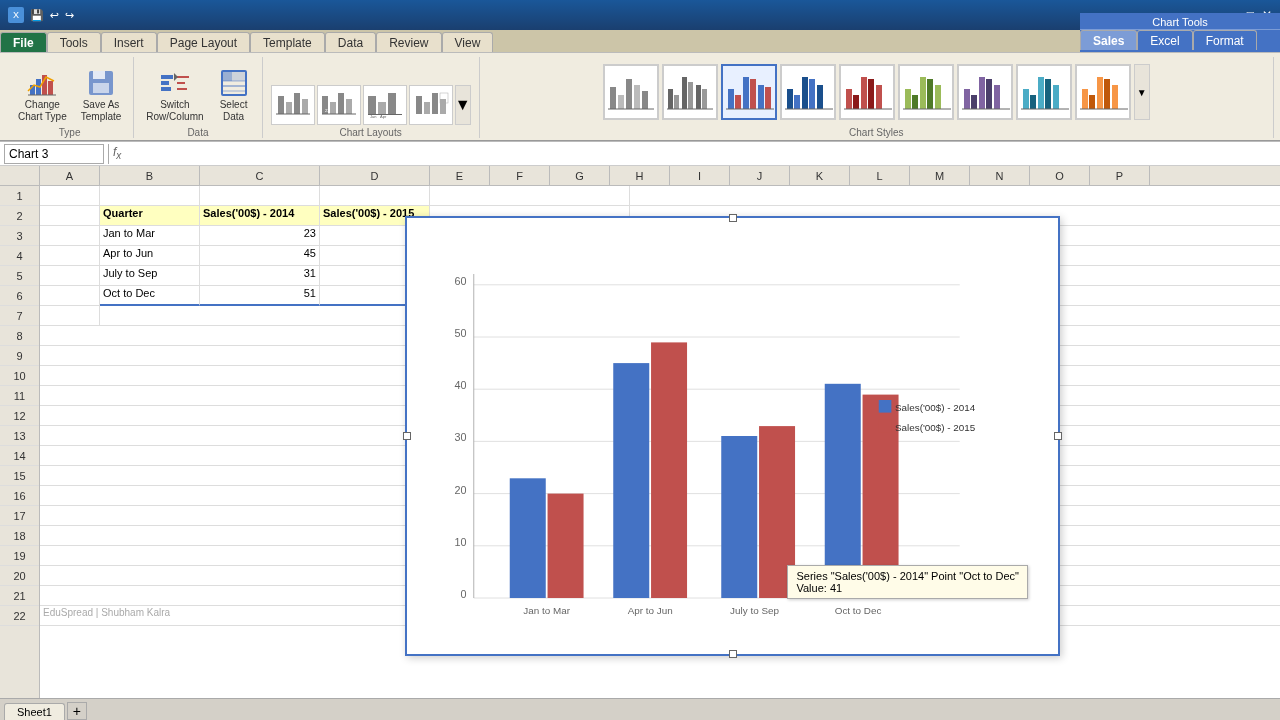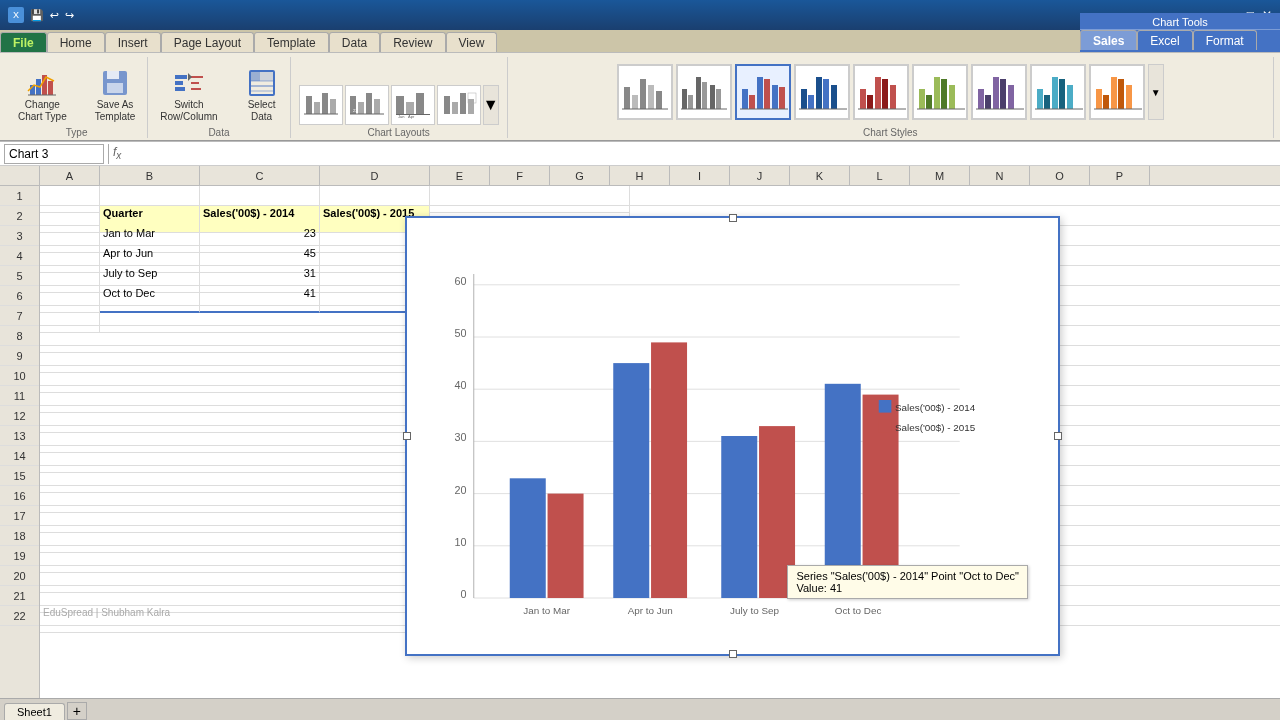--- a/index.html
+++ b/index.html
@@ -31,21 +31,21 @@
       display: flex;
       align-items: center;
     }
     .ribbon-tab.active {
       background: #f0ece0;
       color: #333;
       font-weight: bold;
     }
     .ribbon-tab.file-tab {
       background: #217346;
-      color: #bef264;
+      color: #ffffff;
       font-weight: bold;
     }
     .ribbon-tab.chart-tools-tab {
       background: #4472c4;
       color: white;
     }
 
     
     #ribbon-content {
       display: flex;
@@ -65,21 +65,21 @@
       min-width: 60px;
     }
     .ribbon-group-label {
       font-size: 10px;
       color: #666;
       margin-top: 2px;
       text-align: center;
     }
     .ribbon-group-buttons {
       display: flex;
-      gap: 20px;
+      gap: 6px;
       align-items: flex-end;
       flex: 1;
     }
 
     .ribbon-btn {
       display: flex;
       flex-direction: column;
       align-items: center;
       cursor: pointer;
       padding: 2px 4px;
@@ -145,21 +145,21 @@
       line-height: 20px;
       border-bottom: 1px solid #ddd;
       color: #333;
     }
     #grid-content {
       flex: 1;
       position: relative;
       overflow: hidden;
     }
     .grid-cell {
-      height: 27px;
+      height: 20px;
       border-right: 1px solid #ddd;
       border-bottom: 1px solid #ddd;
       font-size: 11px;
       padding: 1px 3px;
       white-space: nowrap;
       overflow: hidden;
     }
     .cell-selected { background: #c6d9f1; }
     .cell-header { background: #ffffc0; font-weight: bold; }
 
@@ -199,21 +199,21 @@
     <span style="cursor:pointer;">─</span>
     <span style="cursor:pointer;">□</span>
     <span style="cursor:pointer;">✕</span>
   </div>
 </div>
 
 <div style="position:relative; height:22px; background:#e8e4da; display:flex; align-items:stretch;">
 
   <div style="display:flex; width:100%; background:#ccc5a8; align-items:flex-end; height:22px;">
     <div class="ribbon-tab file-tab">File</div>
-    <div class="ribbon-tab">Home</div>
+    <div class="ribbon-tab">Tools</div>
     <div class="ribbon-tab">Insert</div>
     <div class="ribbon-tab">Page Layout</div>
     <div class="ribbon-tab">Template</div>
     <div class="ribbon-tab">Data</div>
     <div class="ribbon-tab">Review</div>
     <div class="ribbon-tab">View</div>
     <div style="flex:1; min-width:20px;"></div>
 
     <div style="background:#4472c4; color:white; font-size:11px; padding:2px 0; display:flex; flex-direction:column; align-items:center; min-width:200px;">
       <div style="font-size:11px; padding:1px 0; width:100%; text-align:center; border-bottom:1px solid rgba(255,255,255,0.3);">Chart Tools</div>
@@ -542,21 +542,21 @@
         <div class="grid-cell" style="width:60px;"></div>
         <div class="grid-cell" style="width:100px;">July to Sep</div>
         <div class="grid-cell" style="width:120px; text-align:right;">31</div>
         <div class="grid-cell" style="width:110px;"></div>
         <div class="grid-cell" style="width:200px;"></div>
       </div>
 
       <div style="display:flex; height:20px; border-bottom:1px solid #ddd;">
         <div class="grid-cell" style="width:60px;"></div>
         <div class="grid-cell" style="width:100px;border-bottom:2px solid #4472c4;">Oct to Dec</div>
-        <div class="grid-cell" style="width:120px; text-align:right;border-bottom:2px solid #4472c4;">41</div>
+        <div class="grid-cell" style="width:120px; text-align:right;border-bottom:2px solid #4472c4;">51</div>
         <div class="grid-cell" style="width:110px;border-bottom:2px solid #4472c4;"></div>
         <div class="grid-cell" style="width:200px;"></div>
       </div>
 
       <div style="display:flex; height:20px; border-bottom:1px solid #ddd;">
           <div class="grid-cell" style="width:60px;"></div>
           <div class="grid-cell" style="width:400px;"></div>
         </div>
       <div style="display:flex; height:20px; border-bottom:1px solid #ddd;">
           <div class="grid-cell" style="width:460px;"></div>

